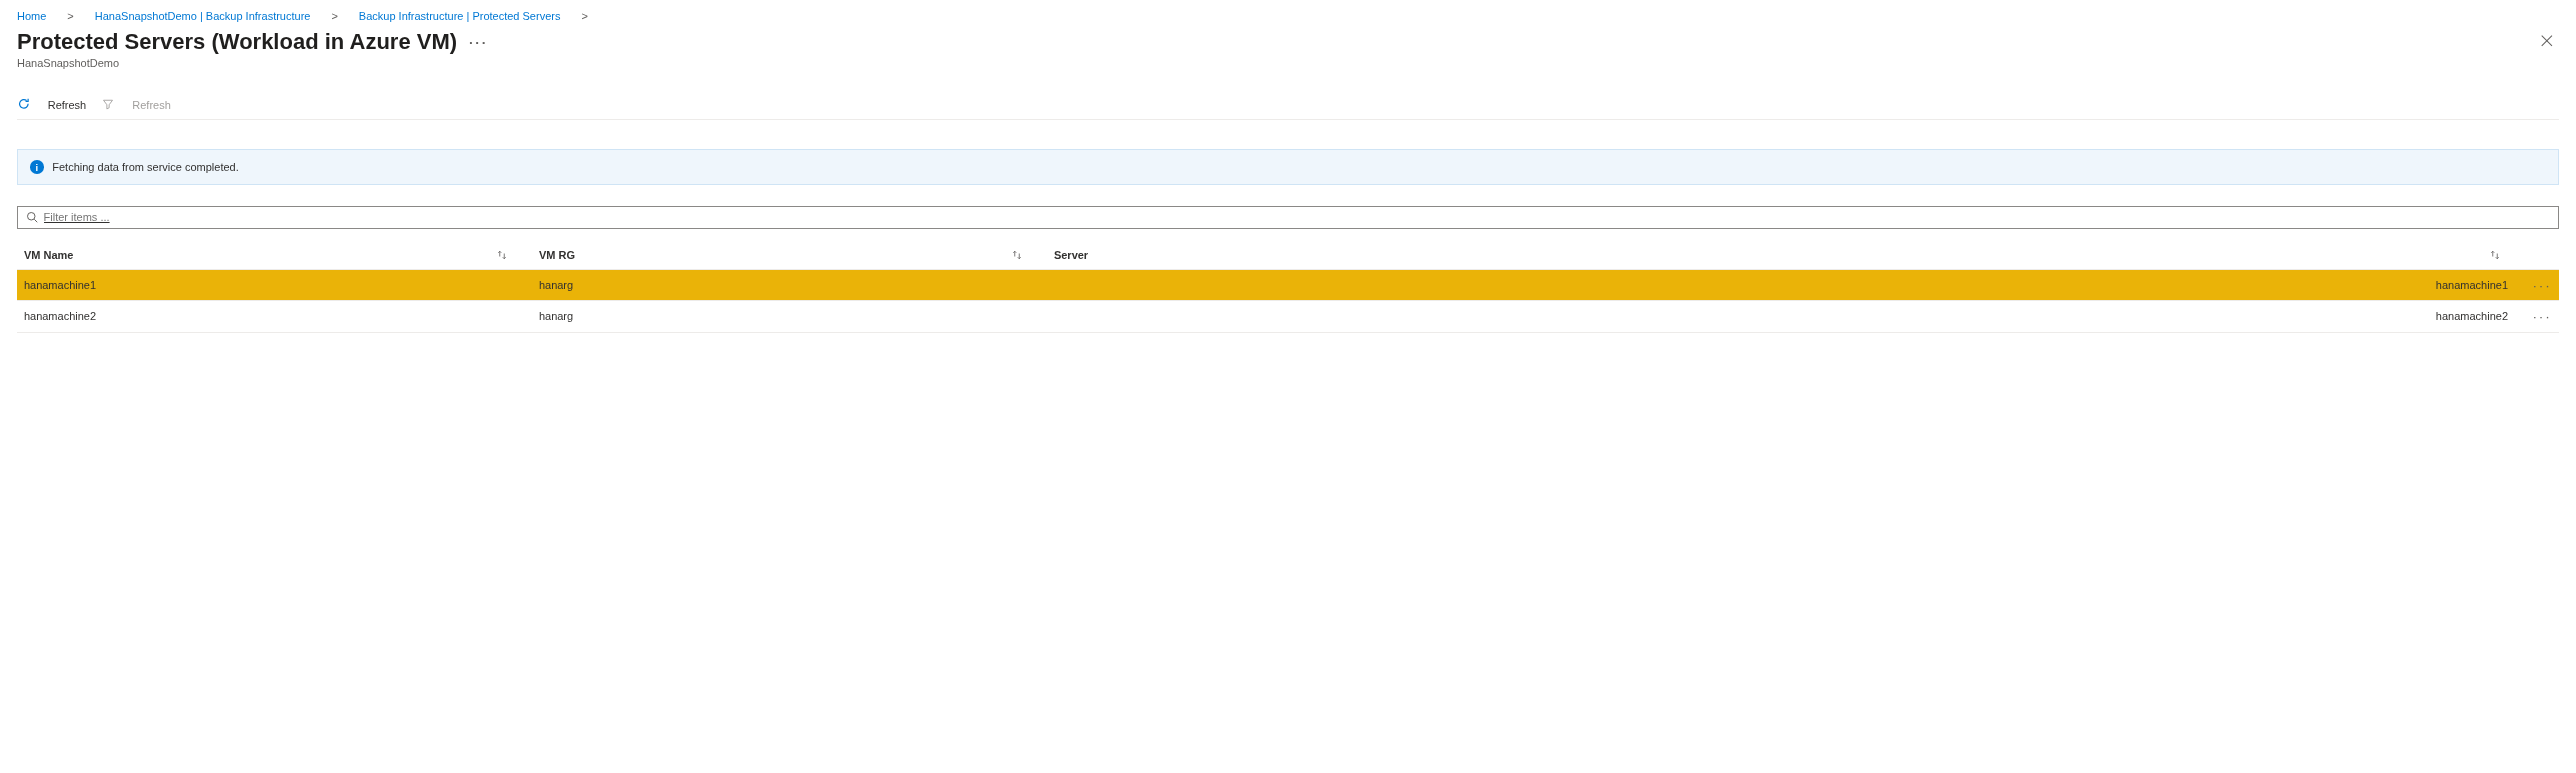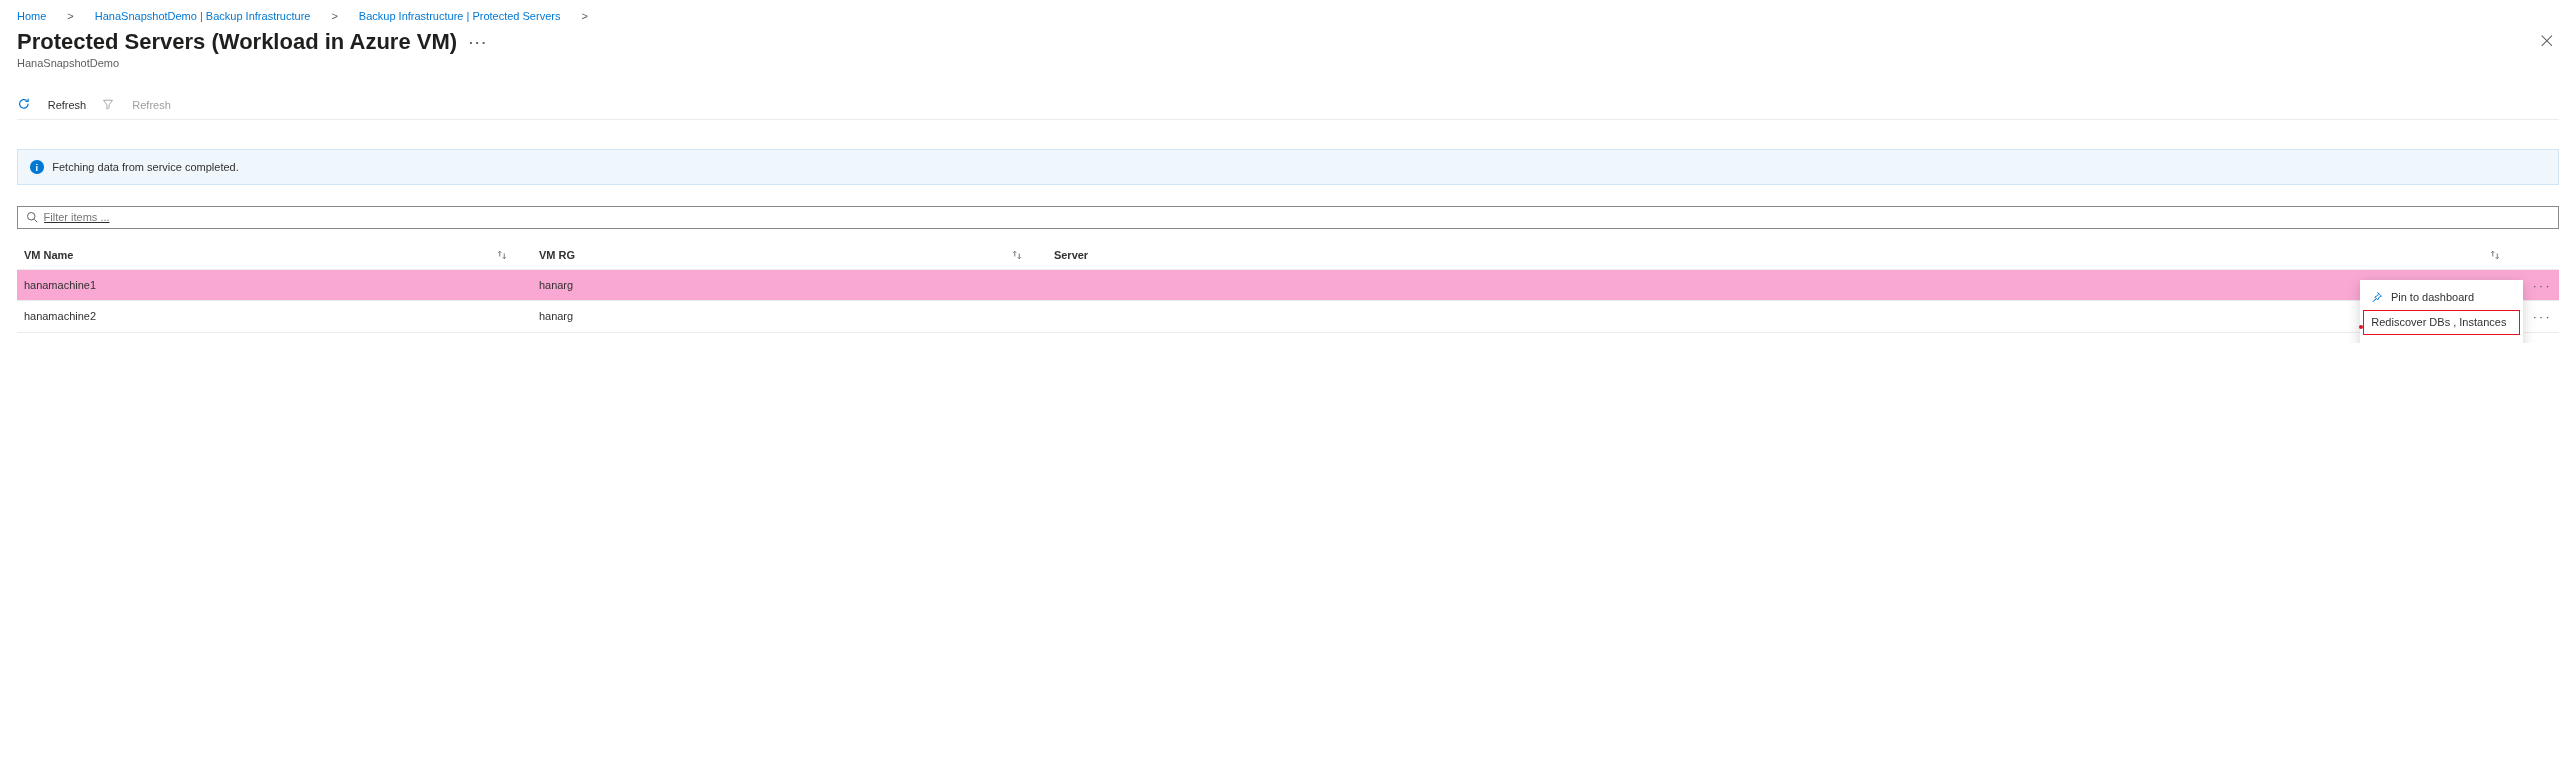--- a/index.html
+++ b/index.html
@@ -155,21 +155,21 @@
 
   .sort-icon {
     display: inline-flex;
     gap: 0;
     margin-left: 5.1px;
     vertical-align: middle;
   }
   .sort-icon svg { stroke: #605e5c; }
   .th-inner { display: flex; justify-content: space-between; align-items: center; padding-right: 17px;}
 
-  tr.row-hover td { background: #f9a8d4; }
+  tr.row-hover td { background: #eab308; }
 
   .row-actions {
     font-size: 13.7px;
     letter-spacing: 1.7px;
     color: #605e5c;
     cursor: pointer;
     text-align: center;
   }
 
   
@@ -331,36 +331,16 @@
           <td>hanamachine2</td>
           <td>hanarg</td>
           <td style="text-align:right;padding-right:17px">hanamachine2</td>
           <td class="row-actions">
             <span>···</span>
           </td>
         </tr>
       </tbody>
     </table>
 
-    <div class="context-menu">
-      <span class="red-dot"></span>
-      <div class="menu-item">
-        <span class="icon pin-icon">
-          <svg width="12" height="12" viewBox="0 0 16 16">
-              <path d="M9 2l5 5-3 1-2 4-2-2-4 4 4-4-2-2 4-2 1-3z" stroke-width="1.2"></path>
-            </svg>
-        </span>
-        <span>Pin to dashboard</span>
-      </div>
-      <div class="menu-item highlight">
-        <span>Rediscover DBs , Instances</span>
-      </div>
-      <div class="menu-item">
-        <span>Unregister</span>
-      </div>
-      <div class="menu-item">
-        <span>Re-register</span>
-      </div>
-    </div>
   </div>
 
 </div>
 
 
 </body></html>

